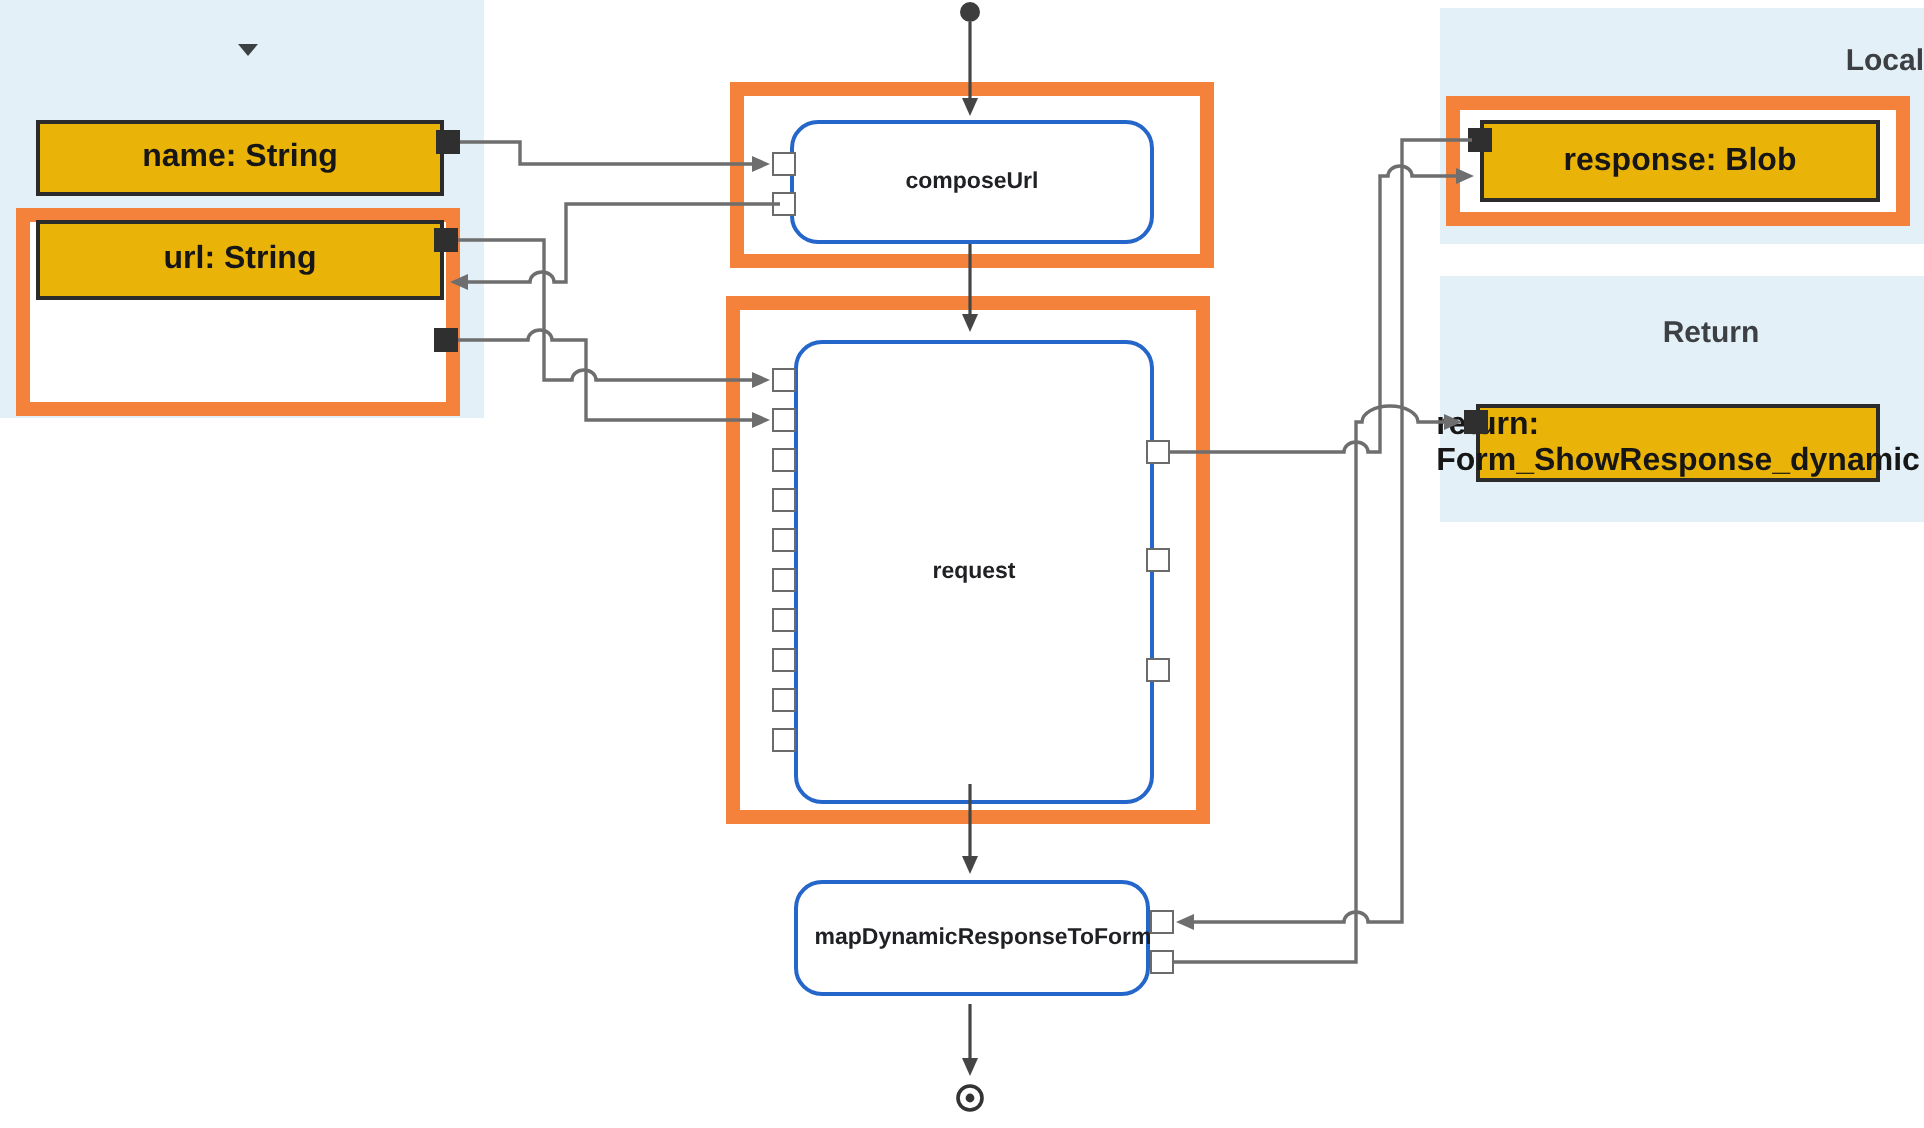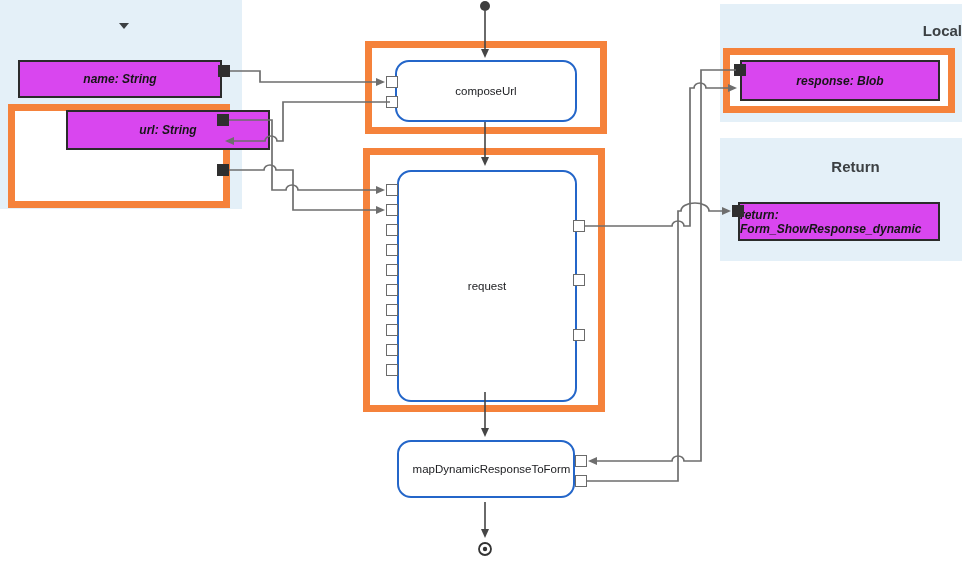--- a/index.html
+++ b/index.html
@@ -14,26 +14,26 @@
   html,body{margin:0;padding:0;background:#fff;}
   .canvas{position:relative;width:962px;height:564px;background:#fff;overflow:hidden;
           font-family:"Liberation Sans",sans-serif;}
   .panel{position:absolute;background:var(--panel-bg);}
   .panel-title{position:absolute;width:100%;text-align:center;font-weight:700;font-size:15px;
                color:var(--ink);cursor:pointer;}
   .caret{display:inline-block;width:0;height:0;border-left:5px solid transparent;
          border-right:5px solid transparent;border-top:6px solid var(--ink);
          margin-left:6px;vertical-align:1px;}
   .frame{position:absolute;border:7px solid var(--orange);background:#fff;box-sizing:border-box;}
-  .varbox{position:absolute;background:#d946ef;border:2.5px solid var(--box-border);
+  .varbox{position:absolute;background:#eab308;border:2.5px solid var(--box-border);
           box-sizing:border-box;display:flex;align-items:center;justify-content:center;
-          font-weight:700;font-size:12px;color:#161616;font-style:italic;}
+          font-weight:700;font-size:16px;color:#161616;}
   .node{position:absolute;background:#fff;border:2px solid var(--node-blue);border-radius:14px;
         box-sizing:border-box;display:flex;align-items:center;justify-content:center;
-        font-weight:400;font-size:11.5px;color:#202124;}
+        font-weight:700;font-size:11.5px;color:#202124;}
   .port{position:absolute;width:12px;height:12px;box-sizing:border-box;}
   .port.w{background:#fff;border:1.5px solid #6b6b6b;}
   .port.d{background:#2f2f2f;border:1px solid #2f2f2f;}
   svg.wires{position:absolute;left:0;top:0;pointer-events:none;}
   svg.wires g{pointer-events:stroke;}
 </style>
 </head>
 <body>
 
 <div class="canvas">
@@ -49,21 +49,21 @@
   </div>
 
   <div class="frame" style="left:8px;top:104px;width:222px;height:104px;"></div>
   <div class="frame" style="left:365px;top:41px;width:242px;height:93px;"></div>
   <div class="frame" style="left:363px;top:148px;width:242px;height:264px;"></div>
   <div class="frame" style="left:723px;top:48px;width:232px;height:65px;"></div>
 
   <div class="varbox" style="left:18px;top:60px;width:204px;height:38px;">
       <span>name: String</span>
     </div>
-  <div class="varbox" style="left:18px;top:110px;width:204px;height:40px;margin-left:48px;">
+  <div class="varbox" style="left:18px;top:110px;width:204px;height:40px;">
       <span>url: String</span>
     </div>
   <div class="varbox" style="left:740px;top:60px;width:200px;height:41px;">
       <span>response: Blob</span>
     </div>
   <div class="varbox" style="left:738px;top:202px;width:202px;height:39px;">
       <span>return: Form_ShowResponse_dynamic</span>
     </div>
 
   <div class="node" style="left:395px;top:60px;width:182px;height:62px;">

